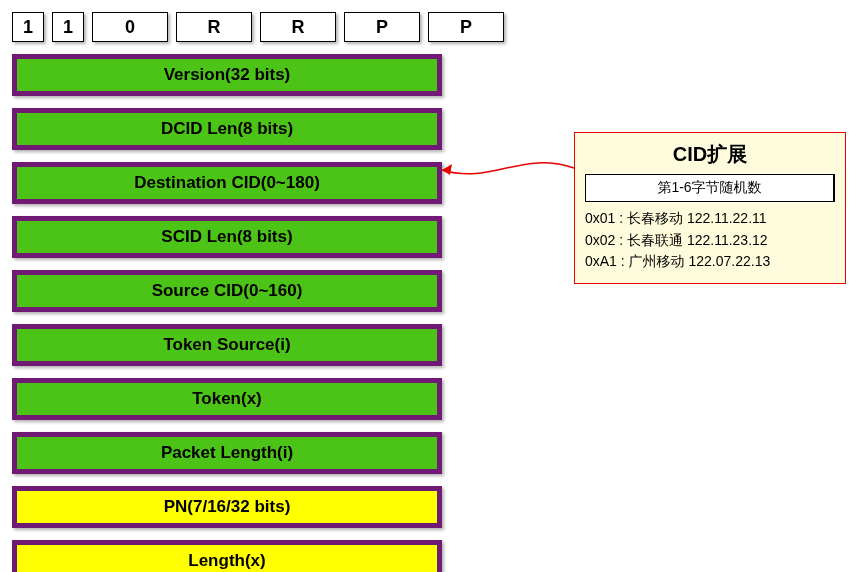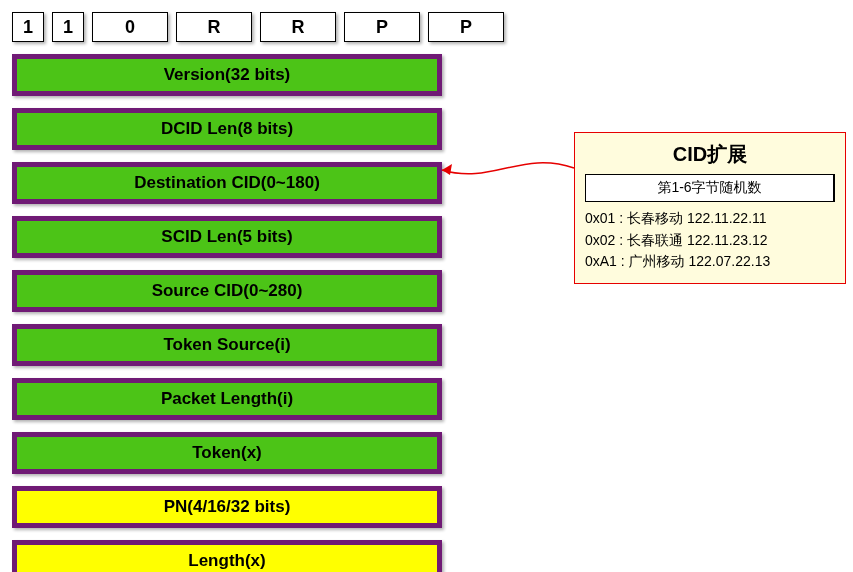--- a/index.html
+++ b/index.html
@@ -102,26 +102,26 @@
     <div class="bit-box bit-wide">0</div>
     <div class="bit-box bit-wide">R</div>
     <div class="bit-box bit-wide">R</div>
     <div class="bit-box bit-wide">P</div>
     <div class="bit-box bit-wide">P</div>
   </div>
 
   <div class="field-row green">Version(32 bits)</div>
   <div class="field-row green">DCID Len(8 bits)</div>
   <div class="field-row green">Destination CID(0~180)</div>
-  <div class="field-row green">SCID Len(5 bits)</div>
-  <div class="field-row green">Source CID(0~280)</div>
+  <div class="field-row green">SCID Len(8 bits)</div>
+  <div class="field-row green">Source CID(0~160)</div>
   <div class="field-row green">Token Source(i)</div>
+  <div class="field-row green">Token(x)</div>
   <div class="field-row green">Packet Length(i)</div>
-  <div class="field-row green">Token(x)</div>
-  <div class="field-row yellow">PN(4/16/32 bits)</div>
+  <div class="field-row yellow">PN(7/16/32 bits)</div>
   <div class="field-row yellow">Length(x)</div>
 
   <svg class="arrow">
     <path d="M142,18 C90,0 60,35 10,20" fill="none" stroke="#e60000" stroke-width="1.5"></path>
     <polygon points="10,20 20,14 18,25" fill="#e60000"></polygon>
   </svg>
 
   <div class="callout">
     <div class="callout-title">CID扩展</div>
     <div class="callout-table">

